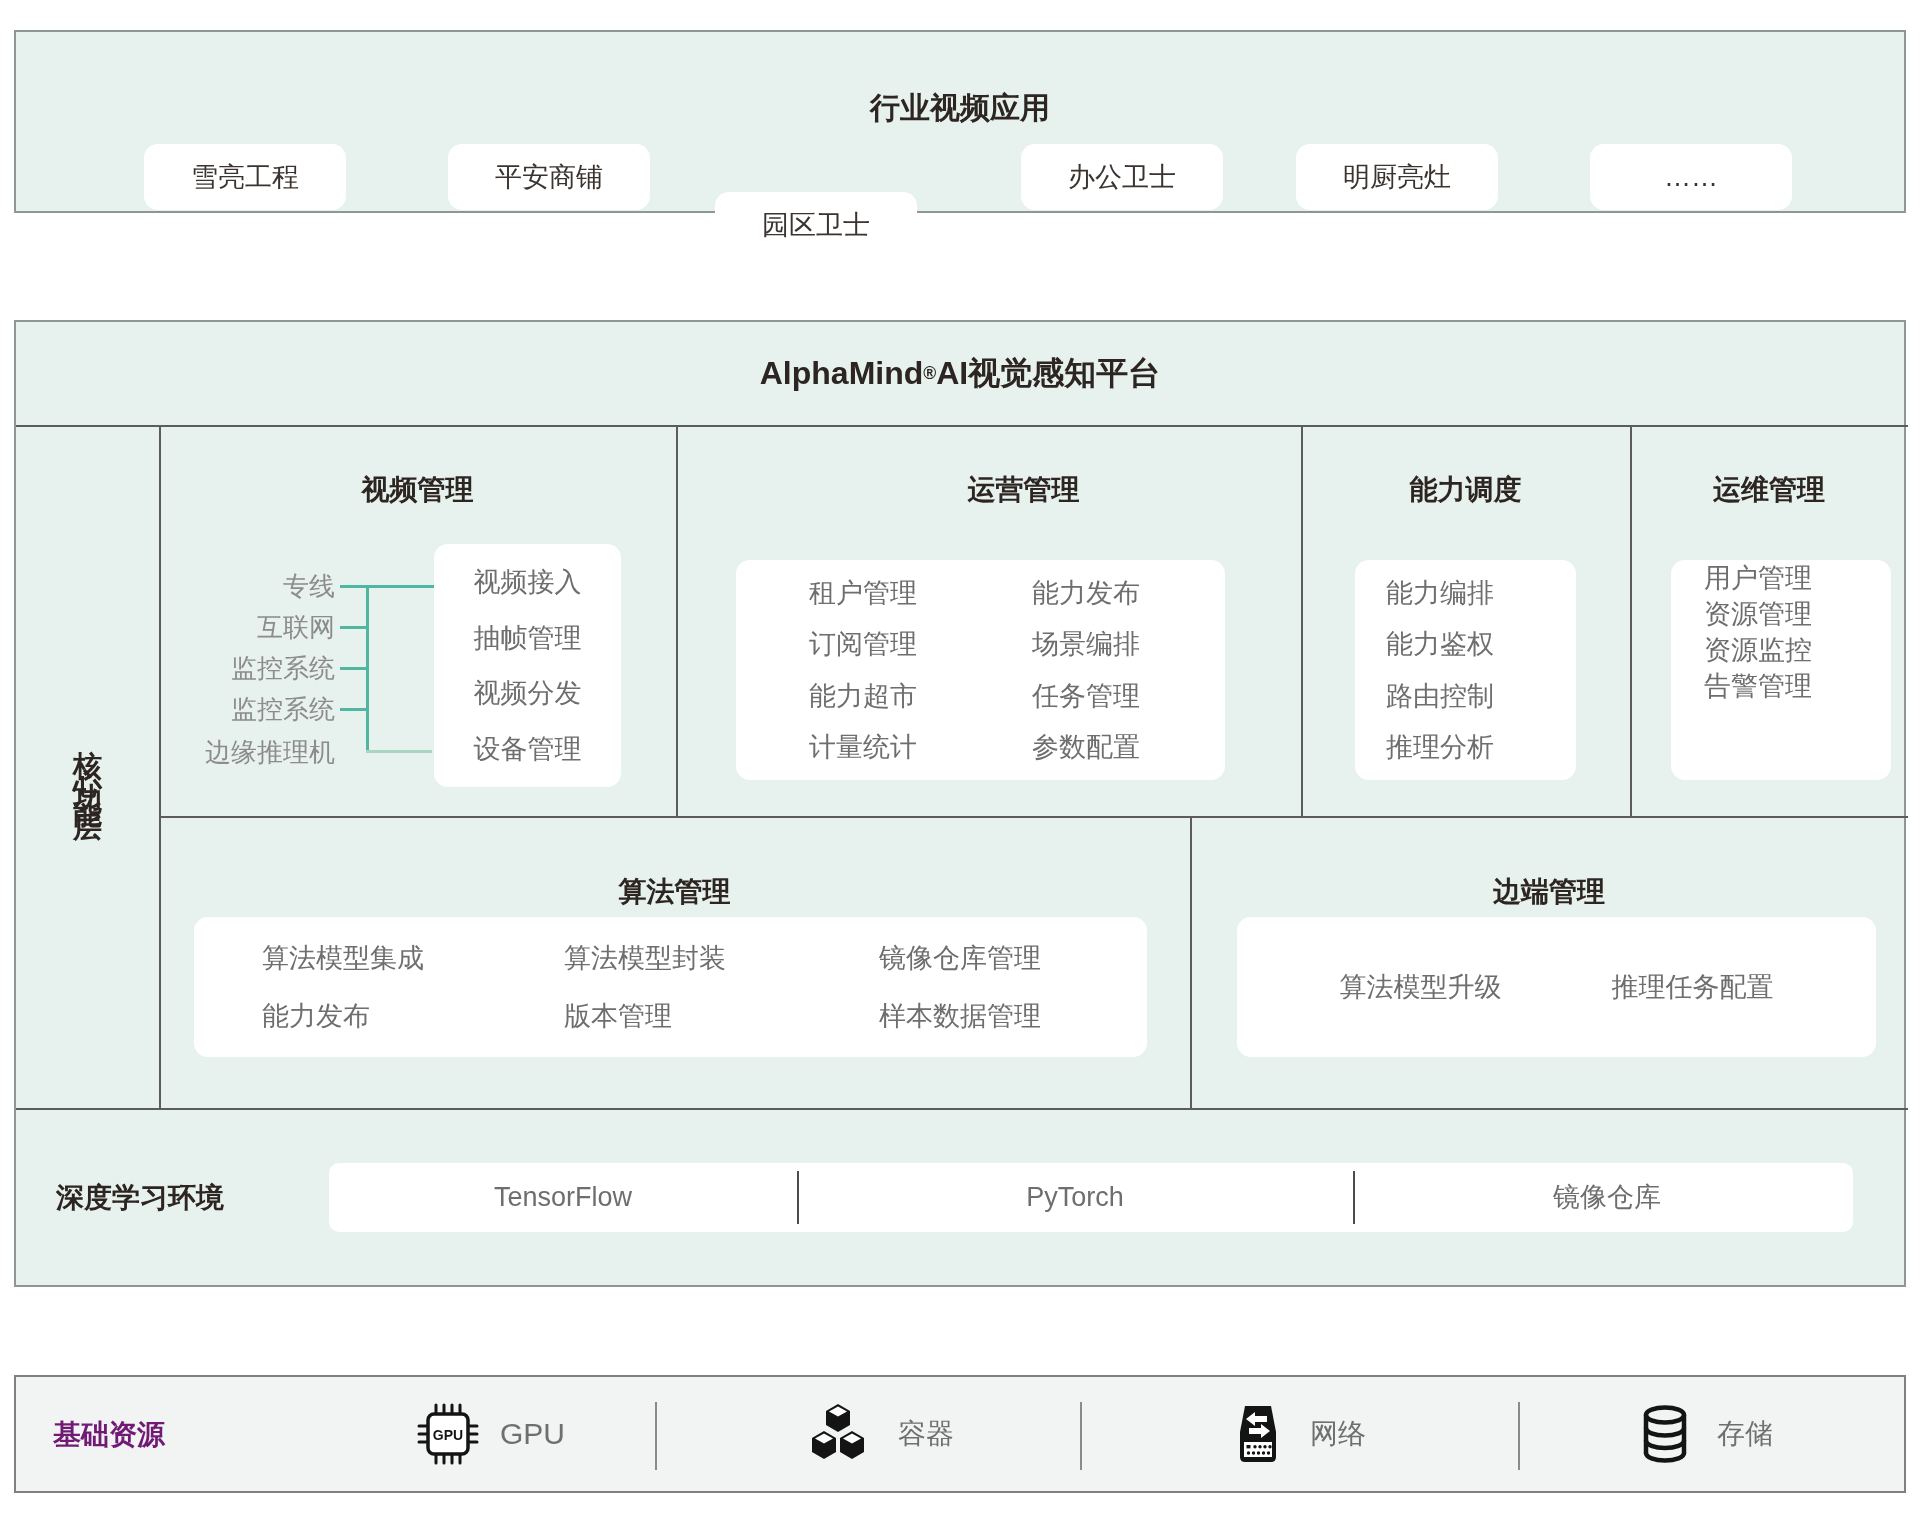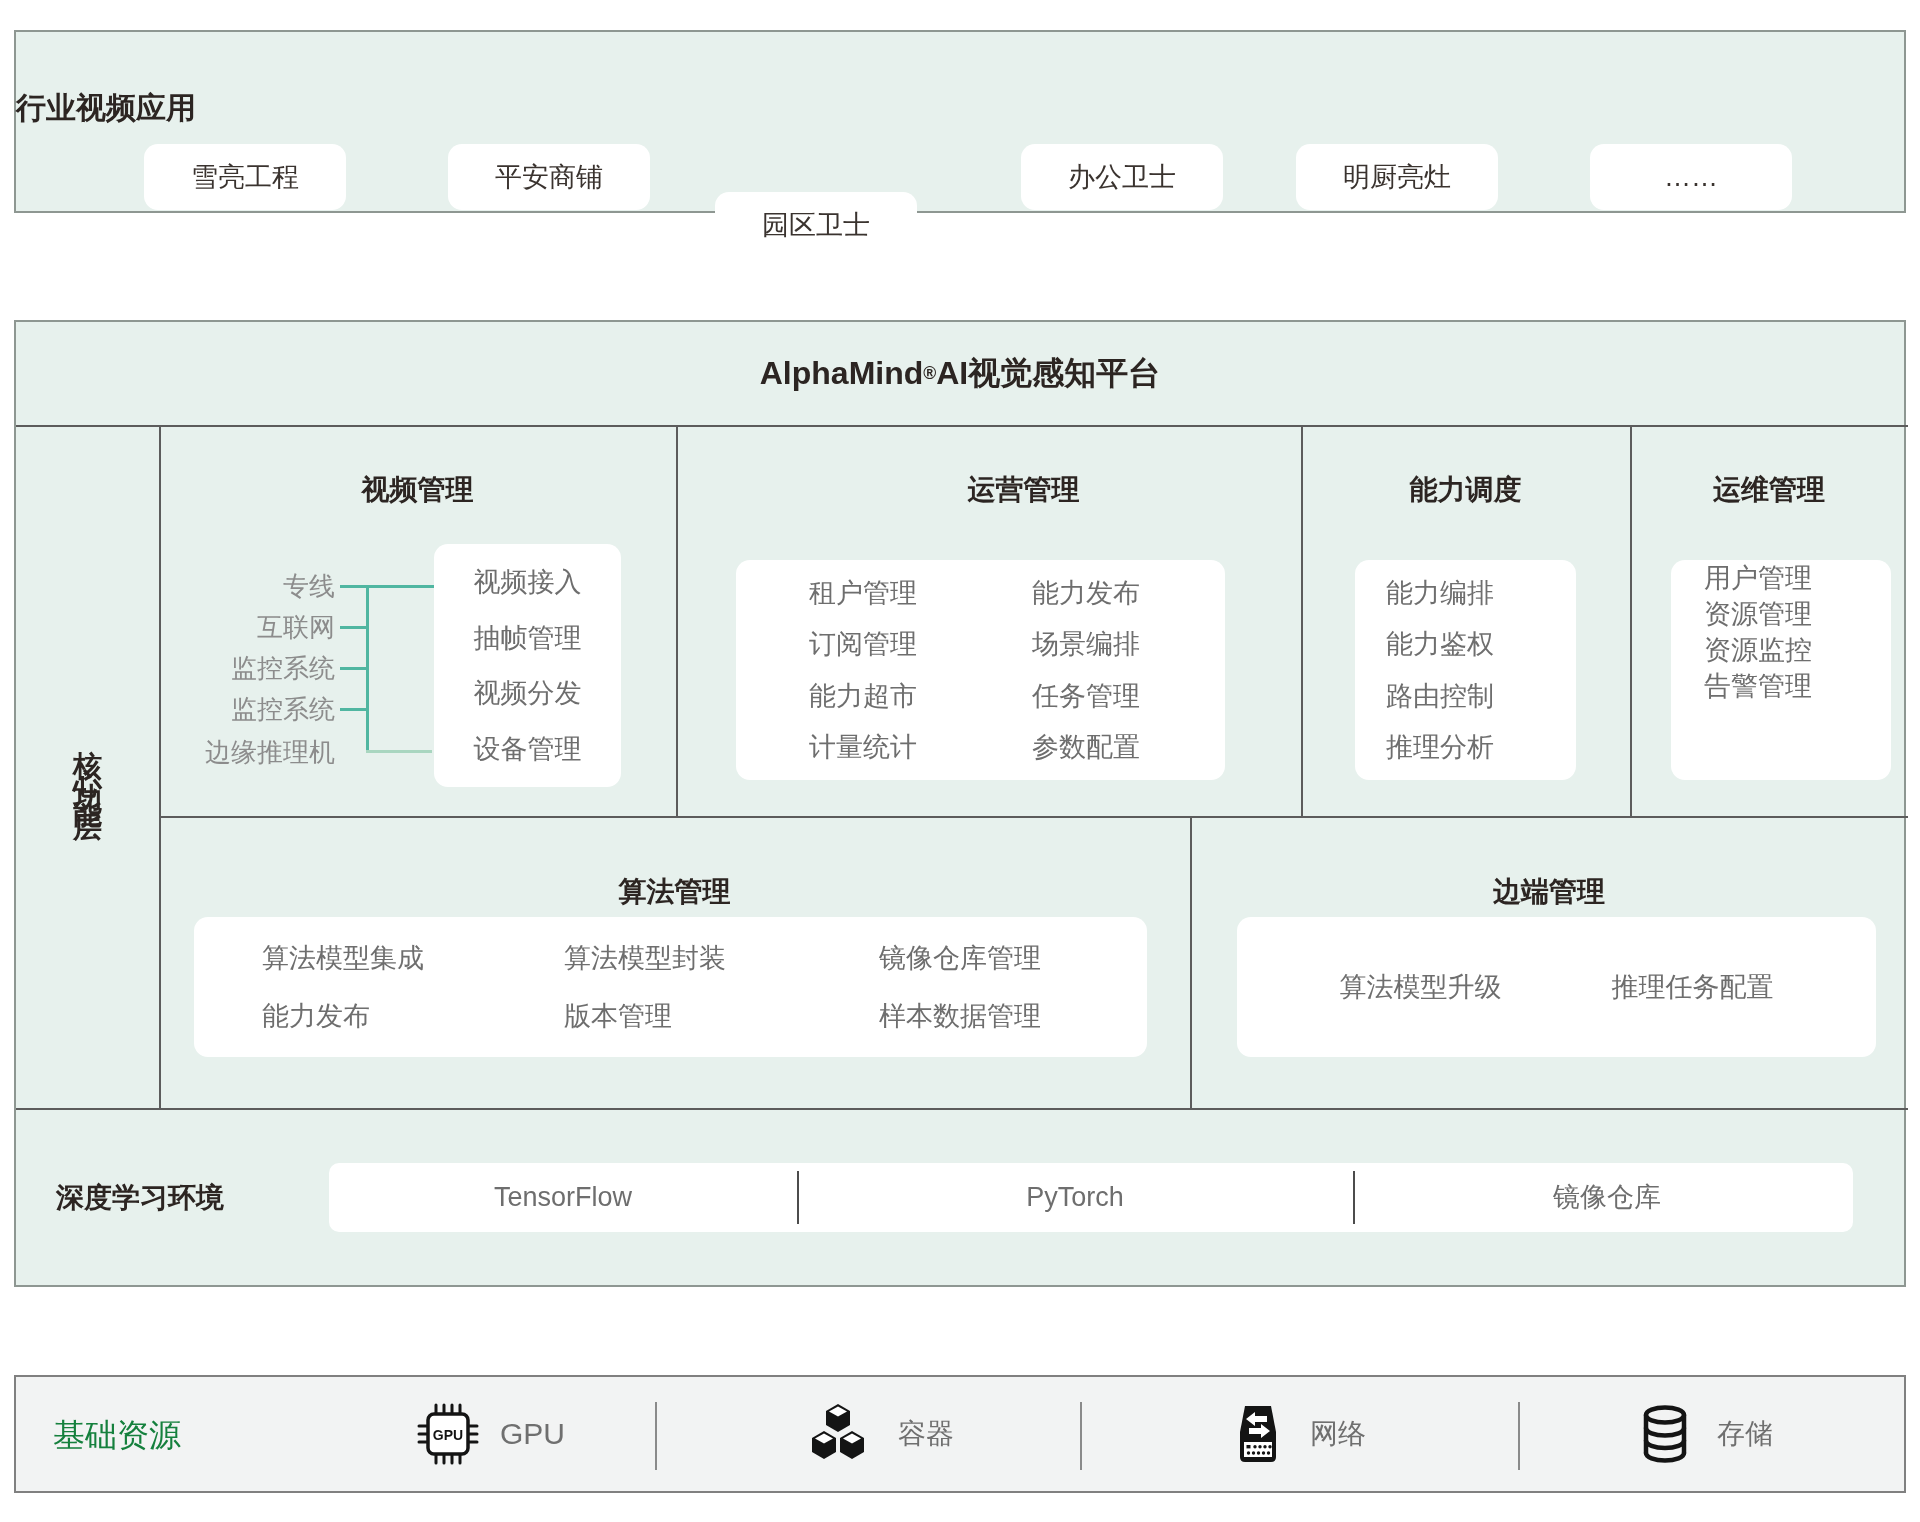--- a/index.html
+++ b/index.html
@@ -1,21 +1,21 @@
 <!DOCTYPE html>
 <html><head>
 <meta charset="utf-8">
 <style>
   html,body{margin:0;padding:0;background:#ffffff;}
   body{font-family:"Liberation Sans","DejaVu Sans",sans-serif;-webkit-font-smoothing:antialiased;}
   .canvas{position:relative;width:1920px;height:1522px;background:#ffffff;overflow:hidden;}
   .box{position:absolute;box-sizing:border-box;}
   
   .app-layer{left:14px;top:30px;width:1892px;height:183px;background:#e7f1ed;border:2px solid #8e9792;}
-  .layer-title{position:absolute;left:0;width:100%;font-size:30px;font-weight:700;color:#2c2522;}
+  .layer-title{position:absolute;left:0;width:100%;text-align:center;font-size:30px;font-weight:700;color:#2c2522;}
   .app-btn{position:absolute;top:112px;width:202px;height:66px;background:#ffffff;border-radius:14px;
            line-height:66px;text-align:center;font-size:27px;color:#3a332f;}
   
   .platform{left:14px;top:320px;width:1892px;height:967px;background:#e7f1ed;border:2px solid #8e9792;}
   .platform-title{position:absolute;left:0;top:0;width:100%;height:103px;display:flex;align-items:center;justify-content:center;
                   font-size:32px;font-weight:700;color:#2c2522;}
   .platform-title sup{font-size:0.55em;vertical-align:0.55em;font-weight:700;}
   .gline{position:absolute;background:#5c5c5c;}
   .col-header{position:absolute;height:36px;line-height:36px;text-align:center;font-size:28px;font-weight:700;color:#2c2522;}
   .side-label{position:absolute;left:0;top:103px;width:143px;height:683px;display:flex;align-items:center;justify-content:center;}
@@ -25,21 +25,21 @@
   .vcol{position:absolute;top:0;height:100%;display:flex;flex-direction:column;justify-content:space-evenly;align-items:flex-start;}
   .src-label{position:absolute;width:169px;height:36px;line-height:36px;text-align:right;font-size:26px;color:#8c8c8c;white-space:nowrap;}
   .conn{position:absolute;background:#50b6a1;}
   .conn-light{position:absolute;background:#a9d6c0;}
   .dl-label{position:absolute;left:40px;top:858px;height:36px;line-height:36px;font-size:28px;font-weight:700;color:#2c2522;}
   .dl-bar{position:absolute;left:313px;top:841px;width:1524px;height:69px;background:#ffffff;border-radius:10px;}
   .dl-sec{position:absolute;top:0;height:69px;line-height:69px;text-align:center;font-size:27px;color:#6e6e6e;}
   .dl-div{position:absolute;top:8px;height:53px;width:2px;background:#4c4c4c;}
   
   .infra{left:14px;top:1375px;width:1892px;height:118px;background:#f2f3f3;border:2px solid #808080;}
-  .infra-title{position:absolute;left:37px;top:39px;height:38px;line-height:38px;font-size:32px;font-weight:400;color:#15803d;}
+  .infra-title{position:absolute;left:37px;top:39px;height:38px;line-height:38px;font-size:28px;font-weight:700;color:#701a75;}
   .infra-group{position:absolute;top:0;height:100%;display:flex;align-items:center;gap:20px;}
   .infra-label{font-size:28px;color:#6f6f6f;}
   .infra-div{position:absolute;top:25px;height:68px;width:2px;background:#8a8a8a;}
   .icon{display:inline-flex;}
 </style>
 </head>
 <body>
 
 <div class="canvas">
 

